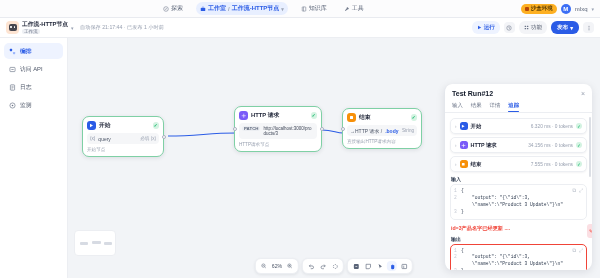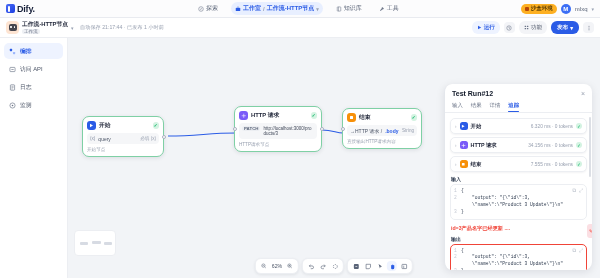--- a/index.html
+++ b/index.html
@@ -242,24 +242,20 @@
     display: flex; align-items: center; justify-content: center;
     font-size: 5px; color: #f04438;
   }
 </style>
 </head>
 <body>
 
 <div class="app">
 
   <div class="topbar">
-    <div class="logo">
-      <div class="logo-mark"></div>
-      <div class="logo-text">Dify.</div>
-    </div>
 
     <div class="topnav">
       <div class="navitem">
         <svg class="ic" viewBox="0 0 12 12">
             <circle cx="6" cy="6" r="4.6" fill="none" stroke="#6b7487" stroke-width="1.1"></circle>
             <path d="M8 4 L6.6 6.6 L4 8 L5.4 5.4 Z" fill="#6b7487"></path>
           </svg>
         <span>探索</span>
       </div>
       <div class="navitem active">

